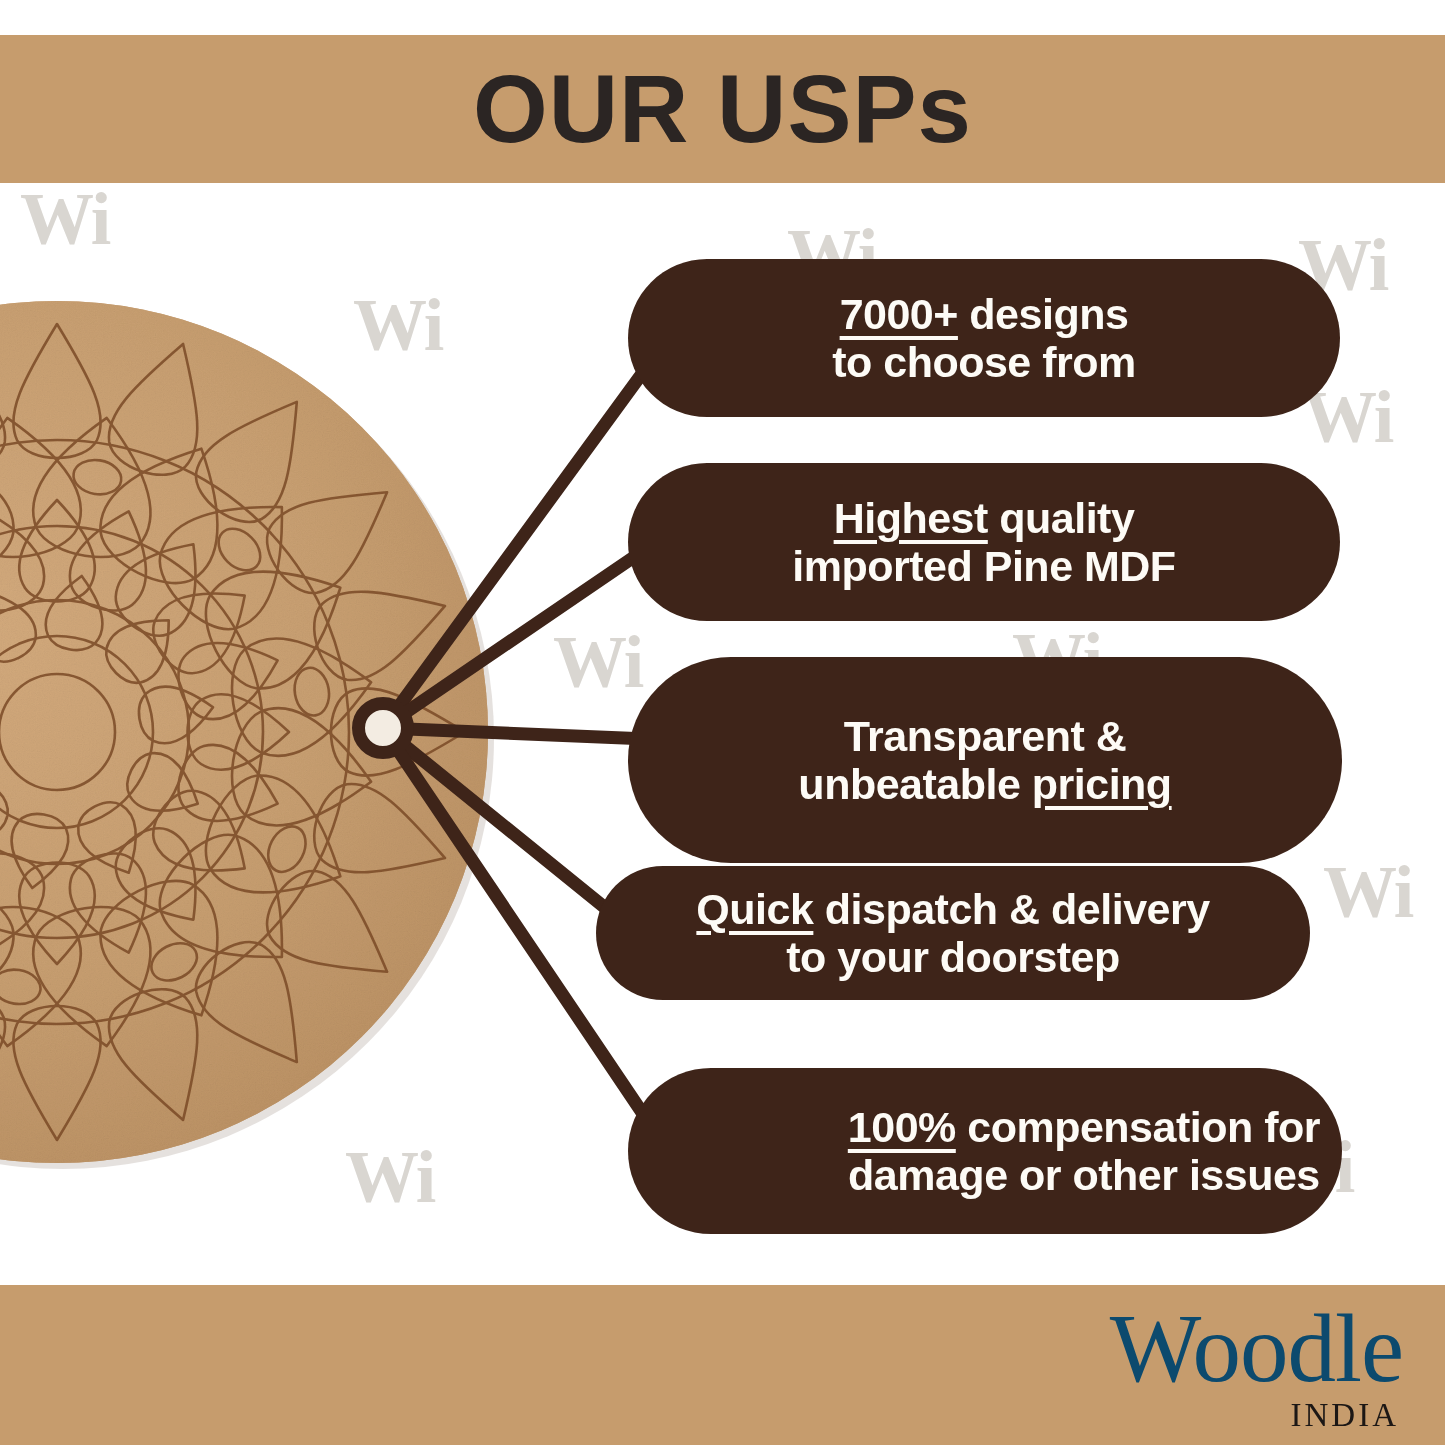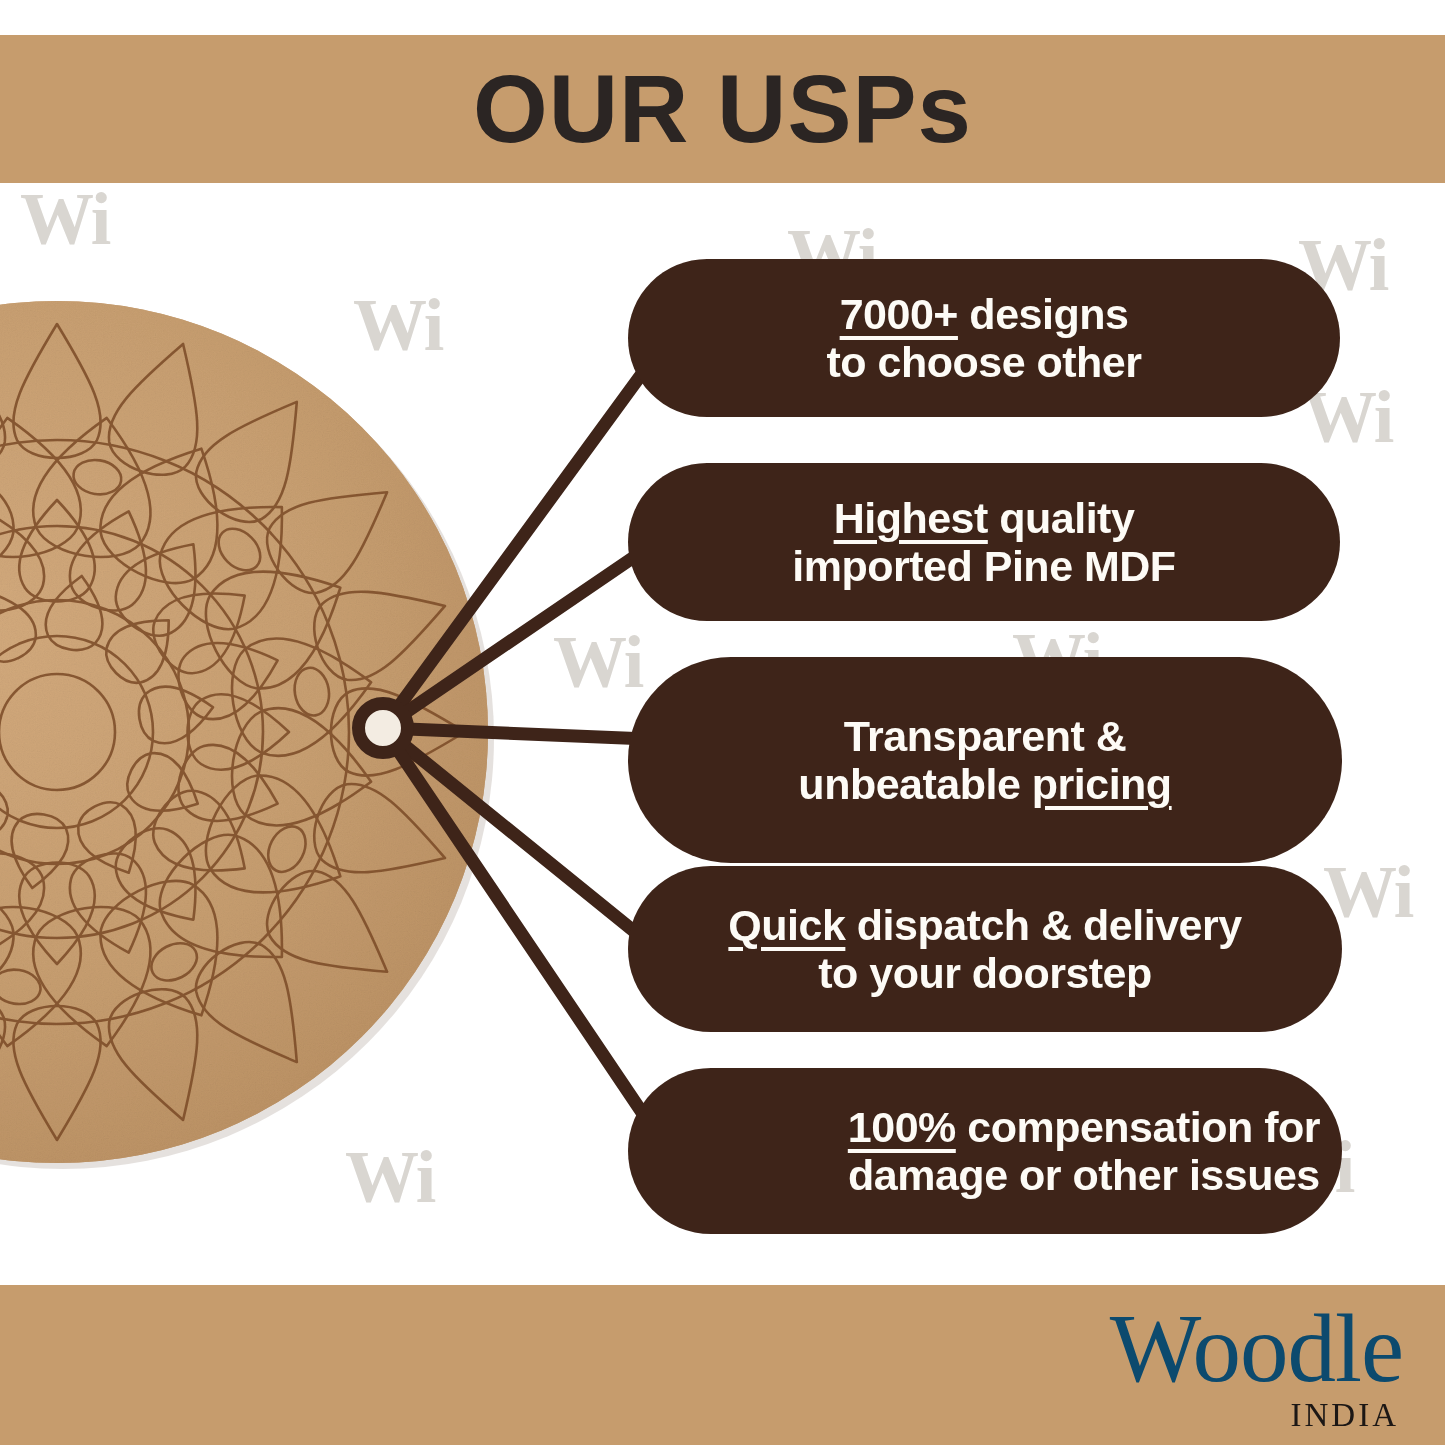--- a/index.html
+++ b/index.html
@@ -133,21 +133,21 @@
   }
   .usp-text u {
     text-decoration: underline;
     text-underline-offset: 7px;
     text-decoration-thickness: 4px;
   }
 
   #usp-0 { left: 628px; top: 259px;  width: 712px; height: 158px; }
   #usp-1 { left: 628px; top: 463px;  width: 712px; height: 158px; }
   #usp-2 { left: 628px; top: 657px;  width: 714px; height: 206px; align-items: center; }
-  #usp-3 { left: 628px; top: 866px;  width: 714px; height: 166px; align-items: center; }
+  #usp-3 { left: 596px; top: 866px;  width: 714px; height: 134px; align-items: center; }
   #usp-4 { left: 628px; top: 1068px; width: 714px; height: 166px; justify-content: flex-end; }
 
   
   #hub-node {
     position: absolute;
     z-index: 5;
     left: 352px;
     top: 697px;
     width: 62px;
     height: 62px;
@@ -484,21 +484,21 @@
       <line x1="383" y1="728" x2="656" y2="949"></line>
       <line x1="383" y1="728" x2="668" y2="1151"></line>
     </g>
   </svg>
 
   <div id="hub-node"></div>
 
   <div class="usp-pill" id="usp-0">
     <div class="usp-text">
         <div><u>7000+</u><span> designs</span></div>
-        <div><span>to choose other</span></div>
+        <div><span>to choose from</span></div>
       </div>
   </div>
   <div class="usp-pill" id="usp-1">
     <div class="usp-text">
         <div><u>Highest</u><span> quality</span></div>
         <div><span>imported Pine MDF</span></div>
       </div>
   </div>
   <div class="usp-pill" id="usp-2">
     <div class="usp-text">

